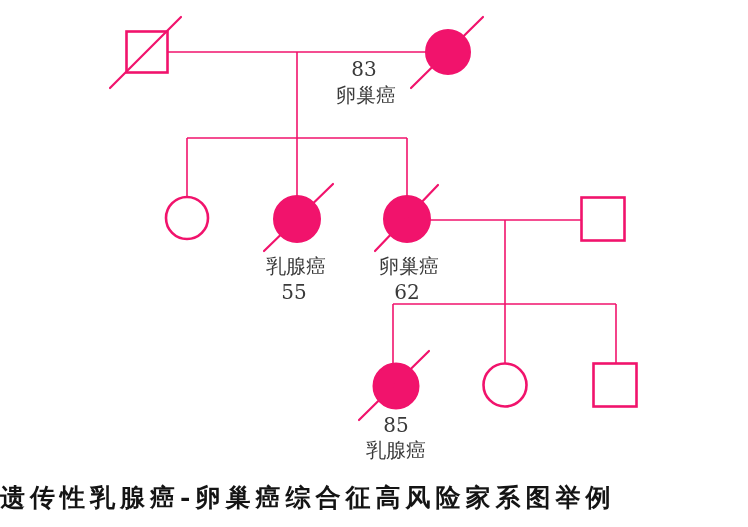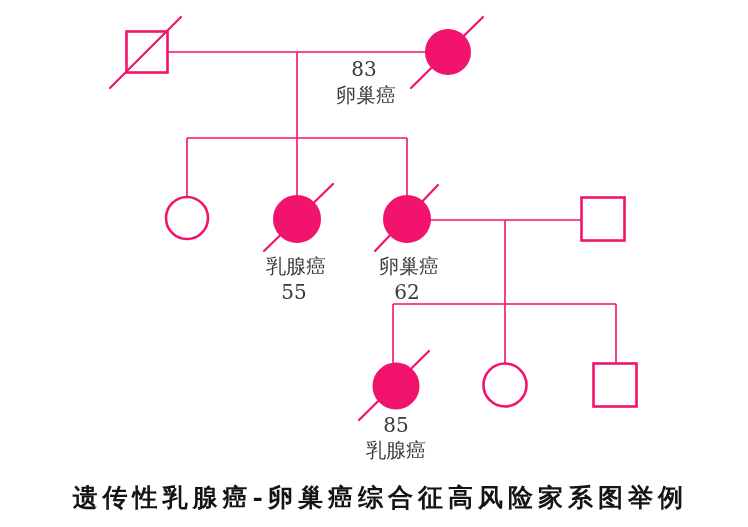--- a/index.html
+++ b/index.html
@@ -48,21 +48,21 @@
     font-family: "DejaVu Serif", "Liberation Serif", serif;
     font-size: 20px;
     fill: var(--label-text);
   }
   .node-label.num { font-size: 20px; }
   .diagram-title {
     position: absolute;
     left: 0;
     right: 0;
     top: 481px;
-    text-align: right;
+    text-align: left;
     font-family: "DejaVu Serif", "Liberation Serif", serif;
     font-size: 25px;
     font-weight: 700;
     letter-spacing: 5px;
     color: var(--title-text);
     white-space: nowrap;
   }
 </style>
 </head>
 <body>

